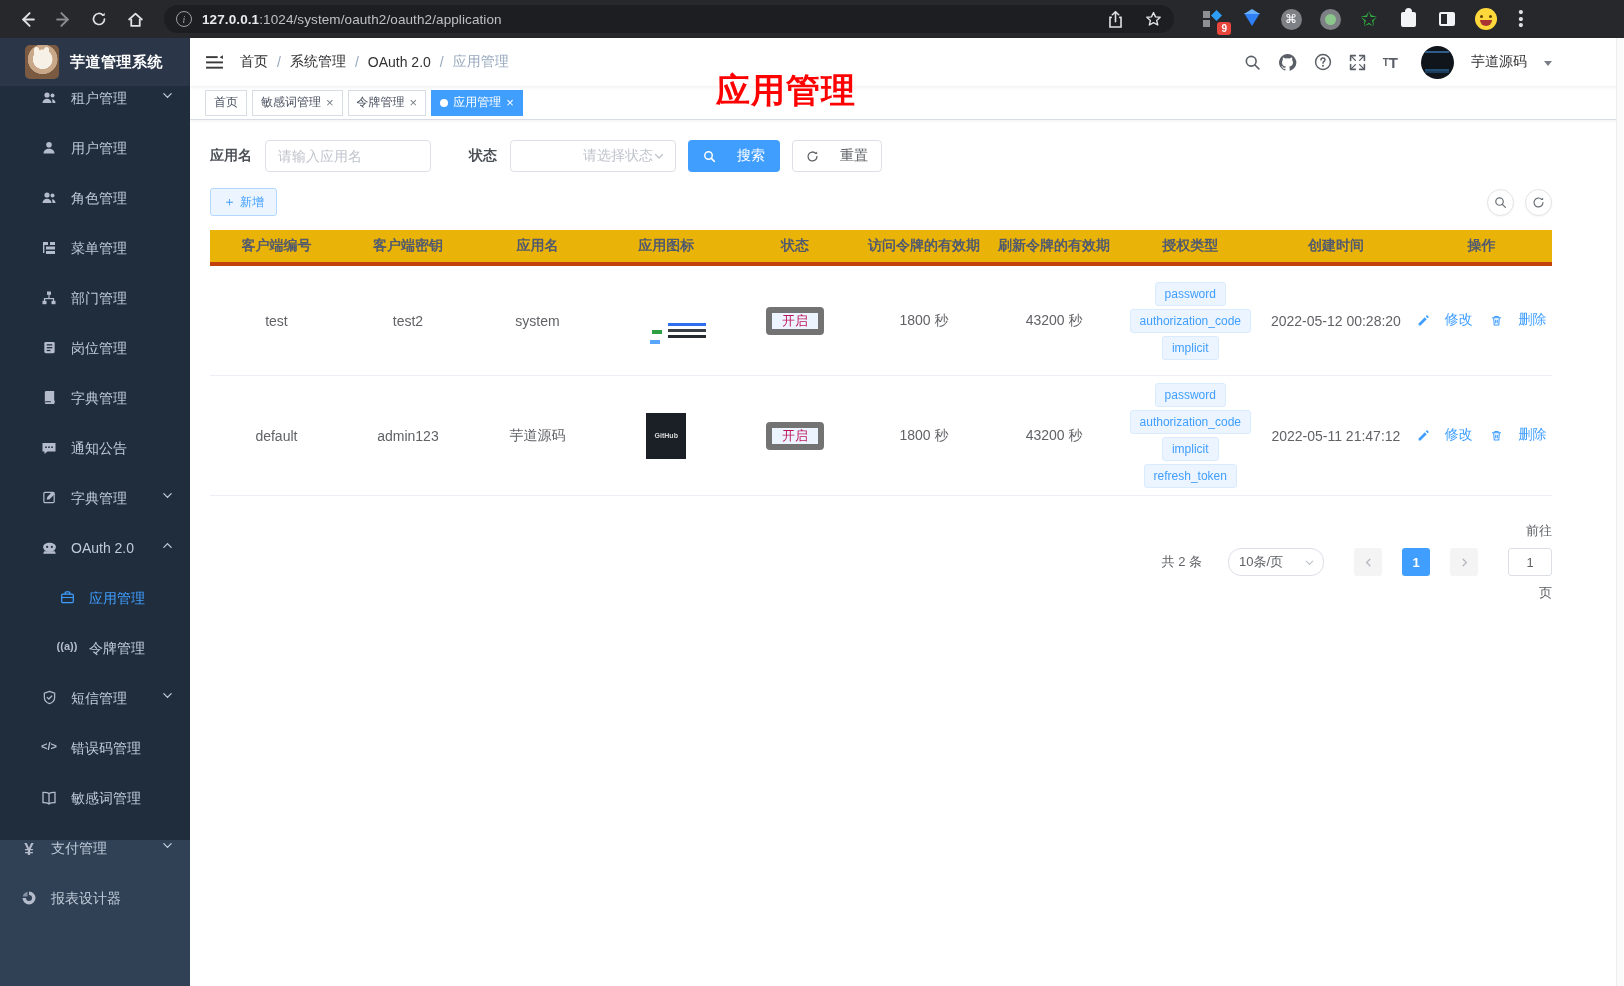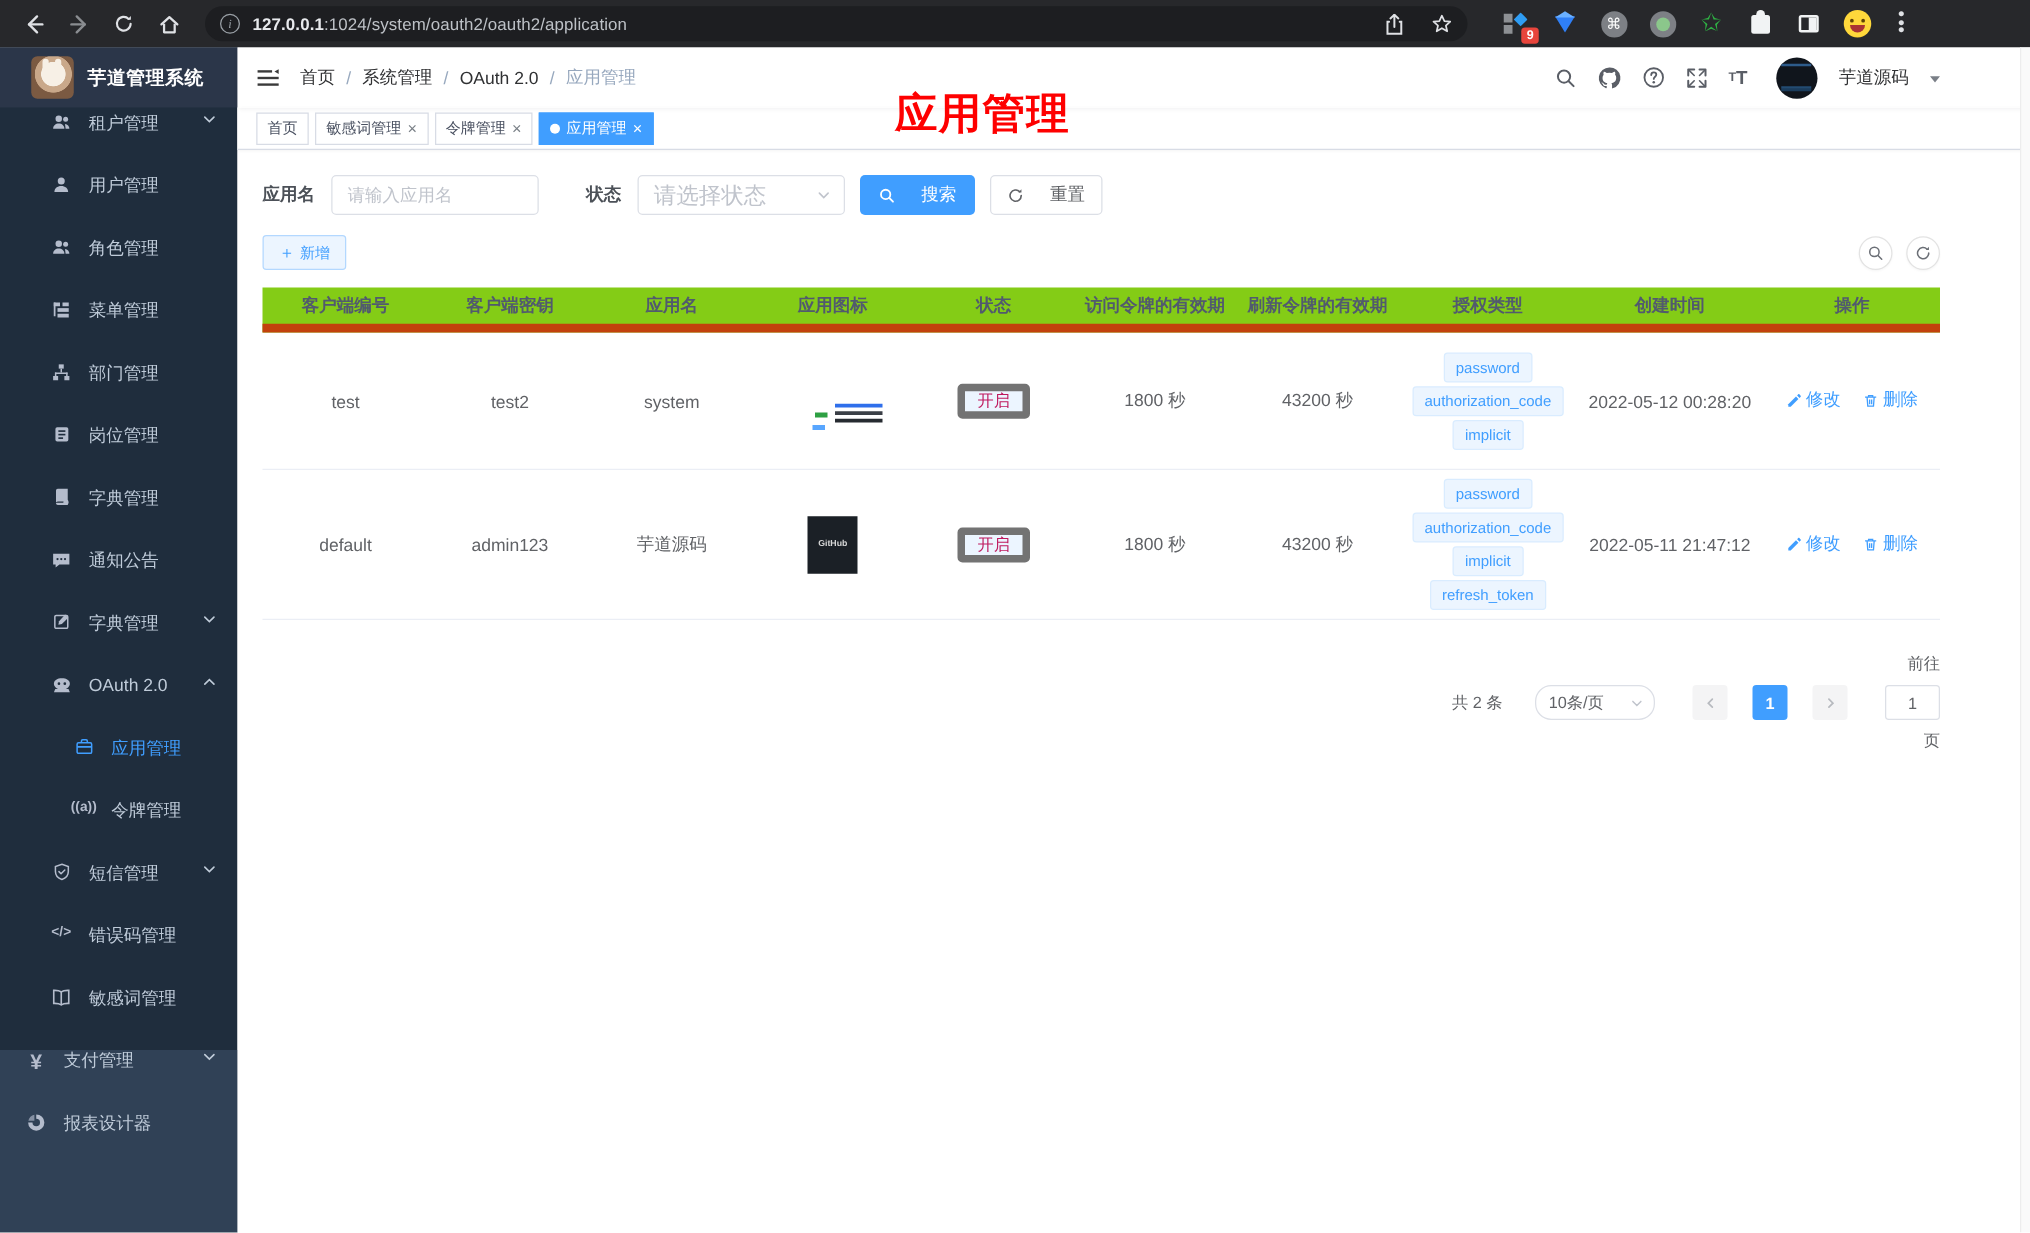--- a/index.html
+++ b/index.html
@@ -78,49 +78,49 @@
   .tv-tag.active { background:#409eff; border-color:#409eff; color:#fff; }
   .tv-tag.active .tv-close { color:#fff; }
   .tv-dot { width:8px; height:8px; border-radius:50%; background:#fff; }
 
   
   .content { flex:1; padding:20px 72px 0 20px; position:relative; }
   .filter-row { display:flex; align-items:center; }
   .f-label { font-size:14px; font-weight:700; color:#4c5158; margin-right:13px; }
   .f-input { width:166px; height:32px; border:1px solid #dcdfe6; border-radius:4px; padding:0 12px; font-size:14px; color:#606266; outline:none; }
   .f-input::placeholder { color:#c0c4cc; }
-  .f-select { width:166px; height:32px; border:1px solid #dcdfe6; border-radius:4px; padding:0 10px 0 12px; font-size:18px; color:#c0c4cc; display:flex; align-items:center; justify-content:space-between; cursor:pointer; }
+  .f-select { width:166px; height:32px; border:1px solid #dcdfe6; border-radius:4px; padding:0 10px 0 12px; font-size:14px; color:#c0c4cc; display:flex; align-items:center; justify-content:flex-end; cursor:pointer; }
   .f-gap { width:38px; }
   .btn { height:32px; border-radius:4px; font-size:14px; display:inline-flex; align-items:center; justify-content:center; gap:21px; cursor:pointer; border:1px solid transparent; }
   .btn-primary { background:#409eff; color:#fff; padding:0 14px; margin-left:12px; }
   .btn-plain-white { background:#fff; border-color:#dcdfe6; color:#606266; padding:0 13px; margin-left:12px; }
   .actions-row { margin-top:16px; display:flex; align-items:center; }
   .btn-add { height:28px; padding:0 12px; font-size:12px; border-radius:3px; background:#ecf5ff; border:1px solid #b3d8ff; color:#409eff; display:inline-flex; align-items:center; gap:4px; cursor:pointer; }
   .right-tools { margin-left:auto; display:flex; gap:11px; }
   .circle-btn { width:27px; height:27px; border-radius:50%; border:1px solid #e3e3e3; background:#fff; color:#6b6f76; display:flex; align-items:center; justify-content:center; cursor:pointer; box-shadow:0 1px 2px rgba(0,0,0,.04); }
 
   
   .tbl { margin-top:14px; width:100%; }
   .grid10 { display:grid; grid-template-columns:9.9% 9.7% 9.6% 9.6% 9.6% 9.6% 9.8% 10.5% 11.2% 10.5%; align-items:center; }
-  .thead { background:#84cc16; height:36px; border-bottom:7px solid #c2410c; }
+  .thead { background:#eab308; height:36px; border-bottom:4px solid #c2410c; }
   .th { text-align:center; font-size:14px; font-weight:700; color:#515a6e; white-space:nowrap; }
   .trow { border-bottom:1px solid #ebeef5; }
   .trow.r1 { height:110px; }
   .trow.r2 { height:120px; }
   .td { text-align:center; font-size:14px; color:#606266; white-space:nowrap; }
   .status-tag { display:inline-flex; align-items:center; height:28px; padding:0 10px; background:#ecf5ff; border:6px solid #737373; color:#be185d; border-radius:4px; font-size:13px; }
   .grants { display:flex; flex-direction:column; align-items:center; gap:3px; }
   .grant-tag { display:inline-flex; align-items:center; height:24px; padding:0 9px; background:#ecf5ff; border:1px solid #d9ecff; color:#409eff; border-radius:3px; font-size:12px; white-space:nowrap; z-index:1; }
   .appimg { margin:0 auto; background:#14181e; position:relative; overflow:hidden; }
   .appimg.r1 { width:42px; height:38px; }
   .appimg.r1:before { content:""; position:absolute; left:2px; top:2px; width:38px; height:3px; background:#2f6feb; box-shadow:0 6px 0 #3a3f46, 0 12px 0 #262b31; }
   .appimg.r1:after { content:""; position:absolute; right:4px; top:9px; width:10px; height:4px; background:#2ea043; box-shadow:-2px 10px 0 #58a6ff; }
   .appimg.r2 { width:40px; height:46px; background:#1b2026; display:flex; align-items:center; justify-content:center; }
   .appimg.r2 span { color:#d8d8d8; font-size:7px; font-weight:700; }
-  .op-link { color:#409eff; font-size:14px; display:inline-flex; align-items:center; gap:3px; cursor:pointer; }
+  .op-link { color:#409eff; font-size:14px; display:inline-flex; align-items:center; gap:15px; cursor:pointer; }
   .op-link + .op-link { margin-left:14px; }
 
   
   .pager { margin-top:26px; display:flex; align-items:center; justify-content:flex-end; font-size:13px; color:#606266;gap:12px; }
   .pg-total { margin-right:14px; }
   .pg-size { width:96px; height:28px; border:1px solid #dcdfe6; border-radius:13px; display:flex; align-items:center; justify-content:space-between; padding:0 8px 0 10px; color:#606266; cursor:pointer; }
   .pg-btn { width:28px; height:28px; border-radius:3px; background:#f4f4f5; color:#b7babf; display:flex; align-items:center; justify-content:center; margin-left:8px; cursor:pointer; }
   .pg-btn.first { margin-left:18px; }
   .pg-num { width:28px; height:28px; border-radius:3px; background:#409eff; color:#fff; font-weight:700; display:flex; align-items:center; justify-content:center; margin-left:8px; cursor:pointer; }
   .pg-goto { margin-left:18px; display:flex; align-items:flex-end; gap:8px;flex-direction:column; }

